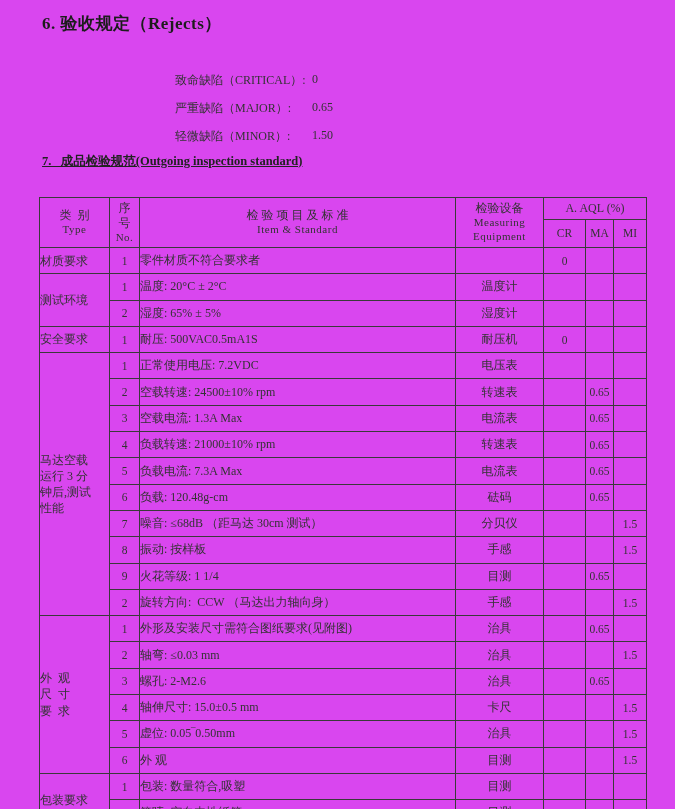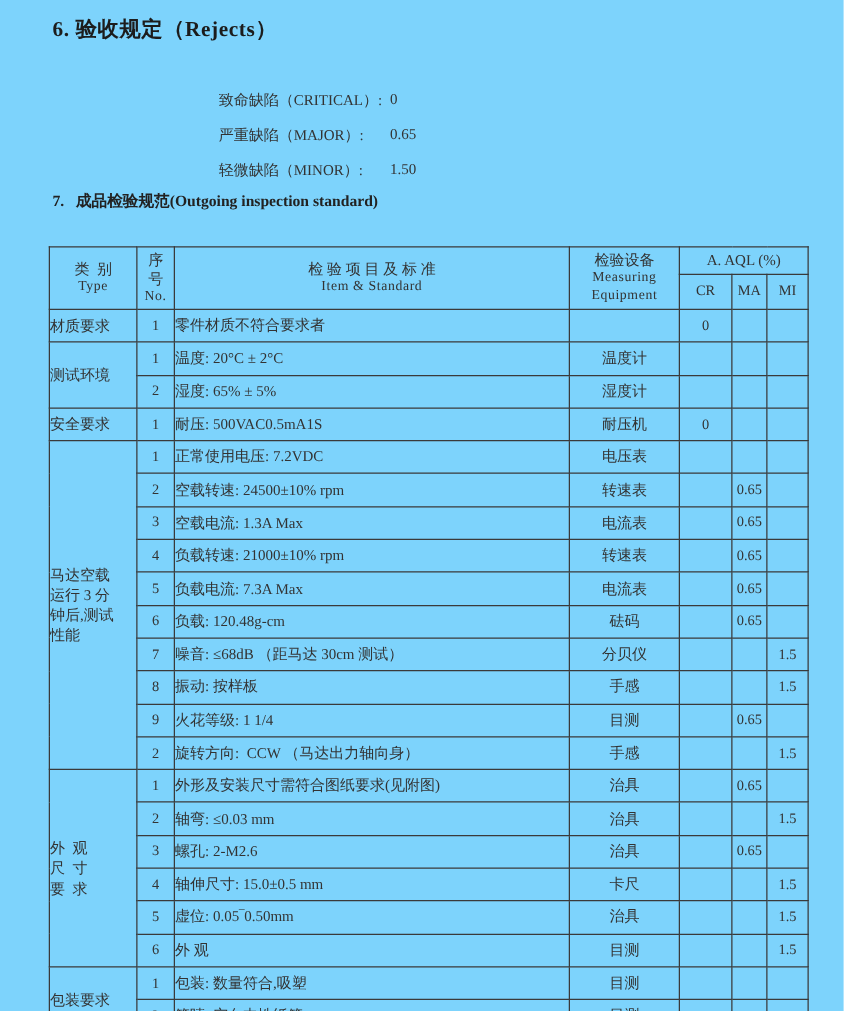--- a/index.html
+++ b/index.html
@@ -1,34 +1,34 @@
 <!DOCTYPE html>
 <html><head>
 <meta charset="utf-8">
 <style>
   html,body{margin:0;padding:0;background:#fff;}
   .page{
-    position:relative;width:675px;height:809px;background:#7dd3fc;
+    position:relative;width:675px;height:809px;background:#d946ef;
     font-family:"Liberation Serif","DejaVu Serif",serif;color:#2e2e2e;
     overflow:hidden;
   }
   .s6-title{
     position:absolute;left:42px;top:12px;font-size:17px;font-weight:bold;
     color:#1c1c1c;white-space:pre;letter-spacing:0.5px;
   }
   .s6-subtitle{
     position:absolute;left:42px;top:45px;font-size:12px;color:#333;white-space:pre;
   }
   .defects{position:absolute;left:175px;top:72px;width:300px;}
   .defect-row{position:relative;height:28px;font-size:12px;color:#333;}
   .defect-label{position:absolute;left:0;top:0;white-space:pre;}
   .defect-value{position:absolute;left:137px;top:0;white-space:pre;}
   .s7-title{
     position:absolute;left:42px;top:153px;font-size:12.5px;font-weight:bold;
-    color:#222;white-space:pre;
+    color:#222;white-space:pre;text-decoration:underline;
   }
   table.insp{
     position:absolute;left:39px;top:174px;width:607px;
     border-collapse:collapse;table-layout:fixed;margin-top:23px;
   }
   table.insp th, table.insp td{
     border:1px solid #3a3a3a;padding:0;margin:0;
     font-weight:normal;color:#333;overflow:hidden;
   }
   thead th{text-align:center;vertical-align:middle;font-size:12px;line-height:1.25;}

